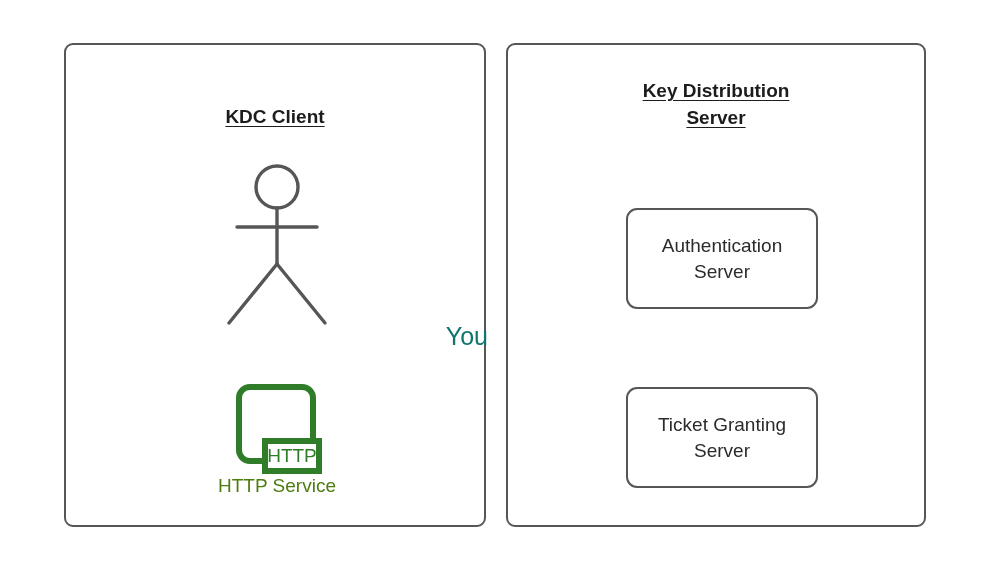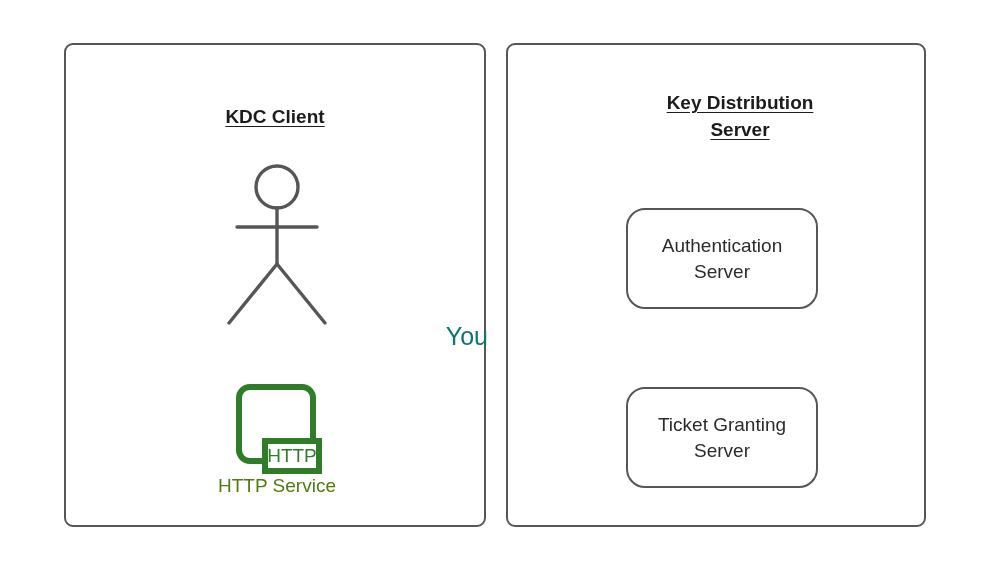--- a/index.html
+++ b/index.html
@@ -42,27 +42,27 @@
     font-size: 19px;
     line-height: 27px;
     color: #1c1c1c;
     white-space: pre;
   }
   .panel-title span {
     text-decoration: underline;
     text-underline-offset: 3px;
   }
   #title-client { top: 58px; }
-  #title-kdc    { top: 44px; margin-left: 24px; }
+  #title-kdc    { top: 32px; }
 
   .inner-box {
     position: absolute;
     box-sizing: border-box;
     border: 2px solid #565656;
-    border-radius: 19px;
+    border-radius: 11px;
     background: #ffffff;
     display: flex;
     align-items: center;
     justify-content: center;
     text-align: center;
     font-size: 19px;
     line-height: 26px;
     color: #2b2b2b;
     width: 192px;
     height: 101px;

